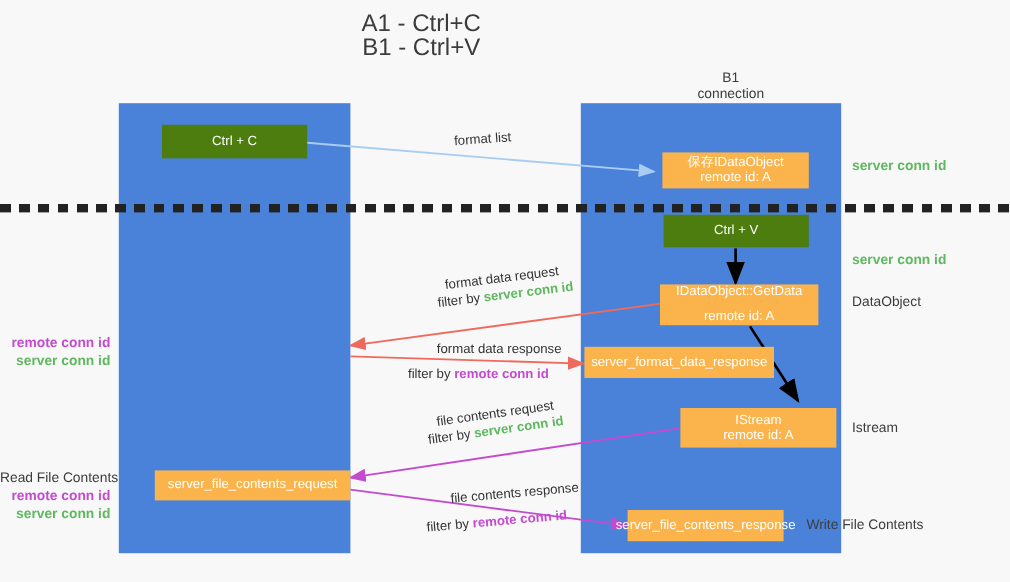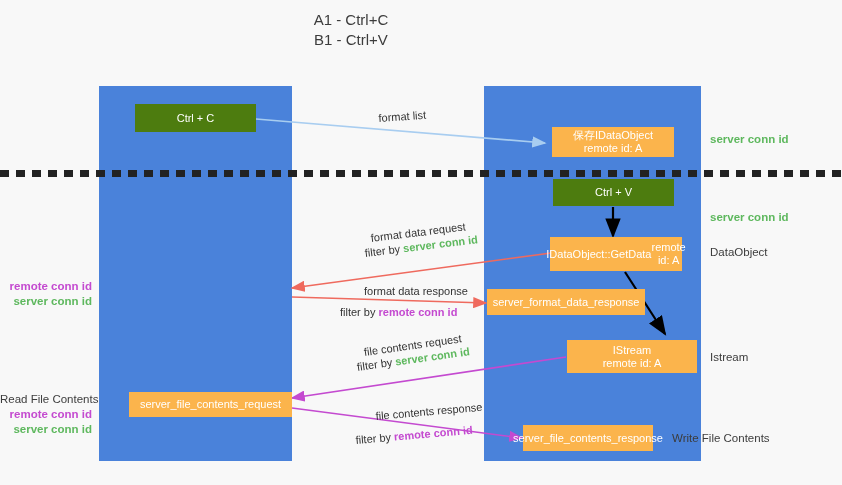--- a/index.html
+++ b/index.html
@@ -8,21 +8,21 @@
     background:#f8f8f8;
     font-family:"Liberation Sans","DejaVu Sans",sans-serif;
     overflow:hidden;
     position:relative;
   }
   #stage{position:absolute;left:0;top:0;width:842px;height:485px;}
 
   
   .title{
     position:absolute;left:0;top:10px;width:702px;
-    text-align:center;color:#3c3c3c;font-size:15px;line-height:20px;
+    text-align:center;color:#3c3c3c;font-size:20px;line-height:20px;
   }
 
   
   .col-head{
     position:absolute;text-align:center;color:#3c3c3c;
     font-size:11.5px;line-height:14px;width:200px;
   }
   .col-head .l1{display:block;}
   .col-head .l2{display:block;}
 
@@ -71,20 +71,24 @@
 
   <div class="title">
     <div>A1 - Ctrl+C</div>
     <div>B1 - Ctrl+V</div>
   </div>
 
   <div class="col-head" style="left:95px;top:58px;margin-top:37px;">
     <span class="l1">A1</span>
     <span class="l2">remote</span>
   </div>
+  <div class="col-head" style="left:509px;top:58px;">
+    <span class="l1">B1</span>
+    <span class="l2">connection</span>
+  </div>
 
   <div class="lane" style="left:99px;top:86px;width:193px;height:375px;"></div>
   <div class="lane" style="left:484px;top:86px;width:217px;height:375px;"></div>
 
   <svg class="edges" viewBox="0 0 842 485">
     <defs>
       <marker id="ah-blue" markerWidth="9" markerHeight="7" refX="8" refY="3.5" orient="auto">
         <polygon points="0 0, 9 3.5, 0 7" fill="#a8cdf0"></polygon>
       </marker>
       <marker id="ah-red" markerWidth="9" markerHeight="7" refX="8" refY="3.5" orient="auto">
@@ -124,21 +128,21 @@
 
   <div class="box orange" style="left:552px;top:127px;width:122px;height:30px;flex-direction:column;">
     <span>保存IDataObject</span>
     <span>remote id: A</span>
   </div>
 
   <div class="box green" style="left:553px;top:179px;width:121px;height:27px;">
     <span class="inner">Ctrl + V</span>
   </div>
 
-  <div class="box orange" style="left:550px;top:237px;width:132px;height:34px;flex-direction:row;">
+  <div class="box orange" style="left:550px;top:237px;width:132px;height:34px;flex-direction:column;justify-content:space-between;">
     <span>IDataObject::GetData</span>
     <span>remote id: A</span>
   </div>
 
   <div class="box orange" style="left:487px;top:289px;width:158px;height:26px;">
     <span class="inner">server_format_data_response</span>
   </div>
 
   <div class="box orange" style="left:567px;top:340px;width:130px;height:33px;flex-direction:column;">
     <span>IStream</span>

